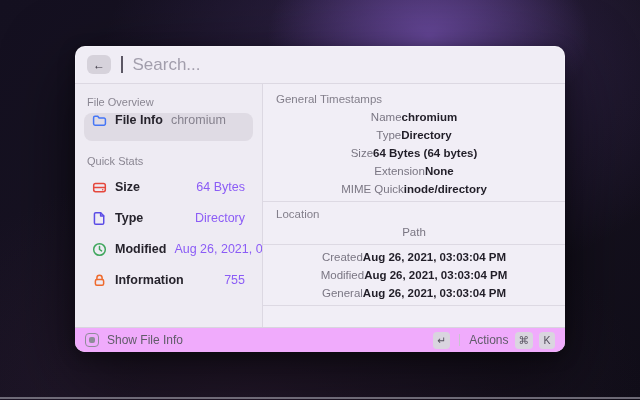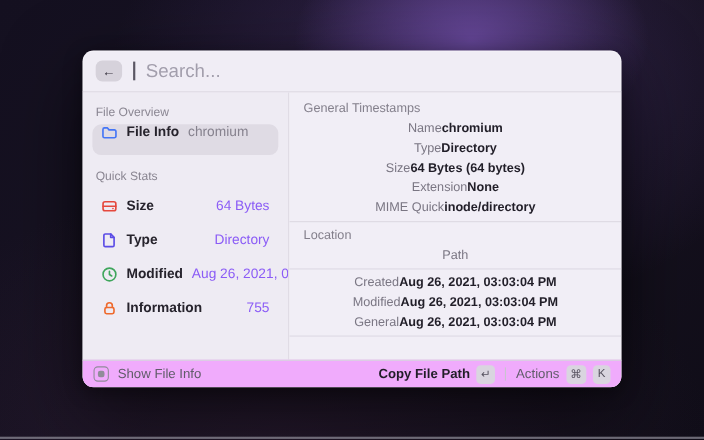--- a/index.html
+++ b/index.html
@@ -222,21 +222,20 @@
 
       </div>
     </div>
 
     <div class="ftr">
       <div class="app-ic">
           <i></i>
         </div>
       <span class="cmd-name">Show File Info</span>
       <div class="ftr-right">
-        <span class="primary-label">Copy File Path</span>
         <span class="keycap">↵</span>
         <span class="ftr-sep"></span>
         <span class="actions-label">Actions</span>
         <span class="keycap">⌘</span>
         <span class="keycap">K</span>
       </div>
     </div>
 
   </div>
   <div class="screen-bottom-line"></div>

